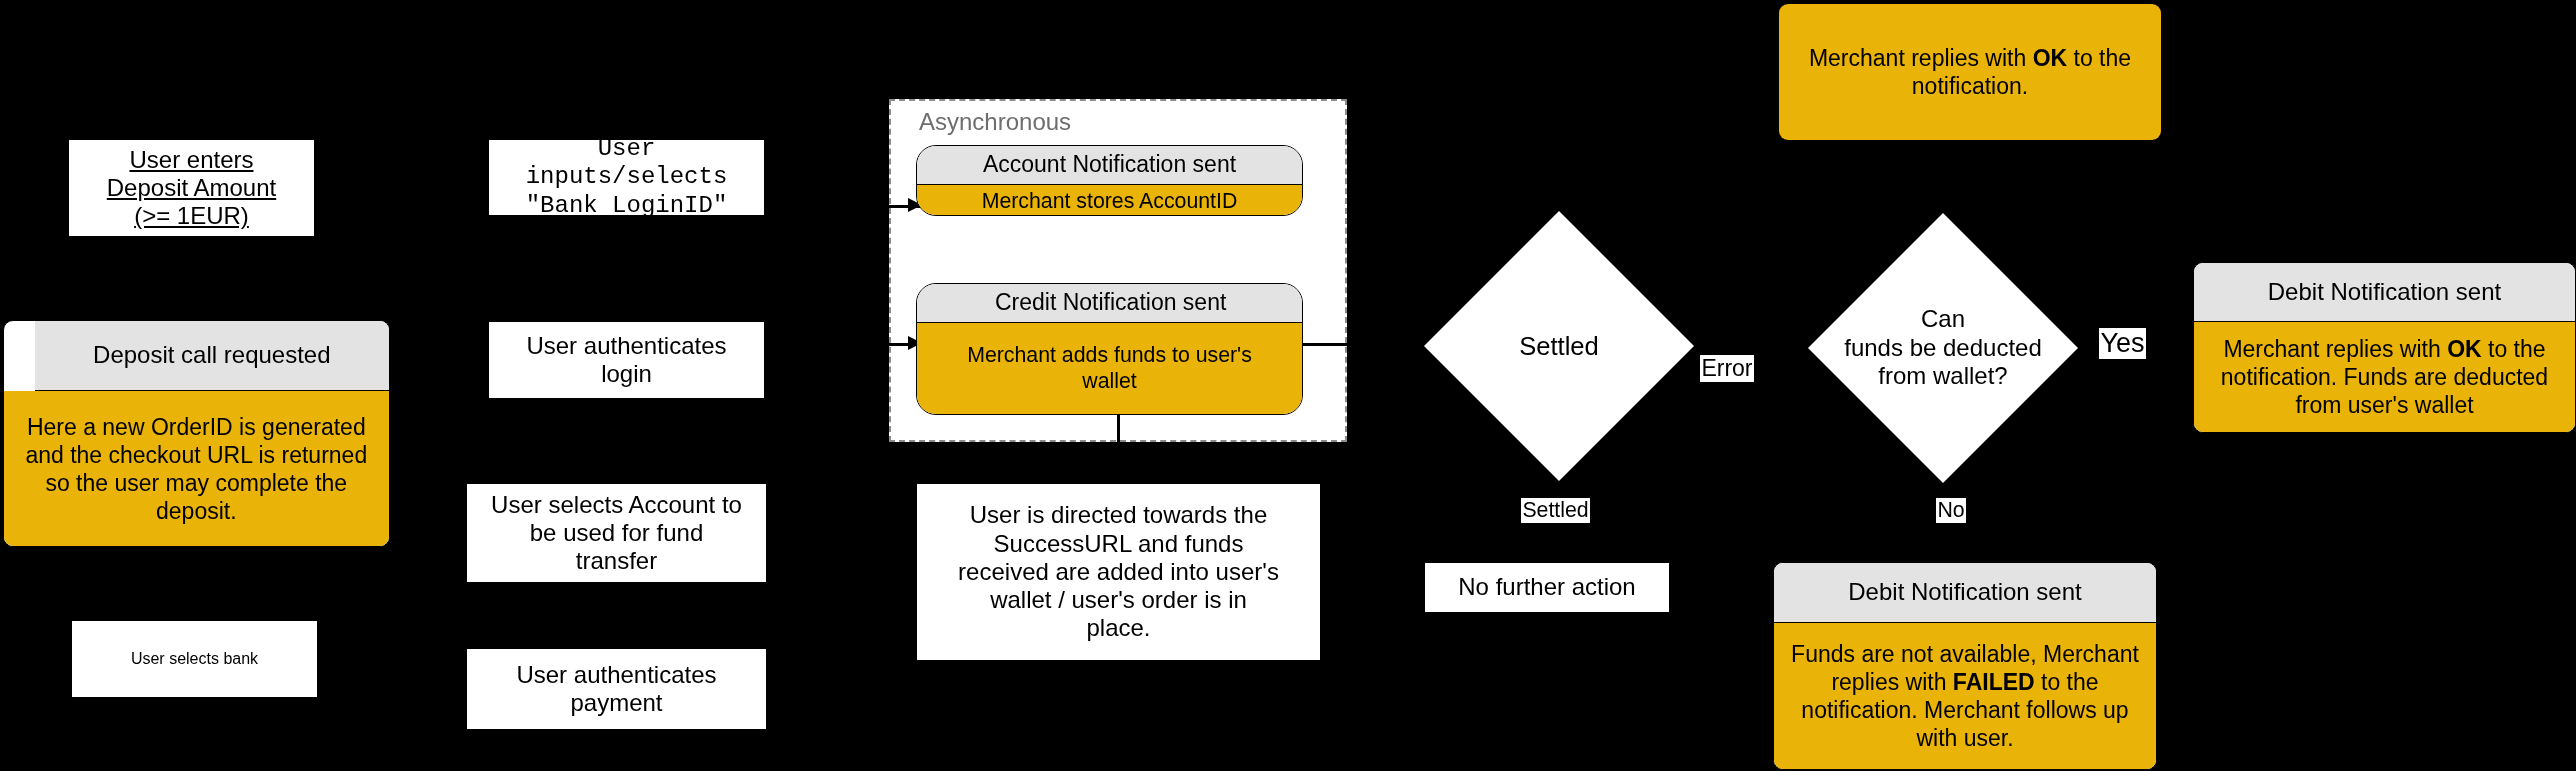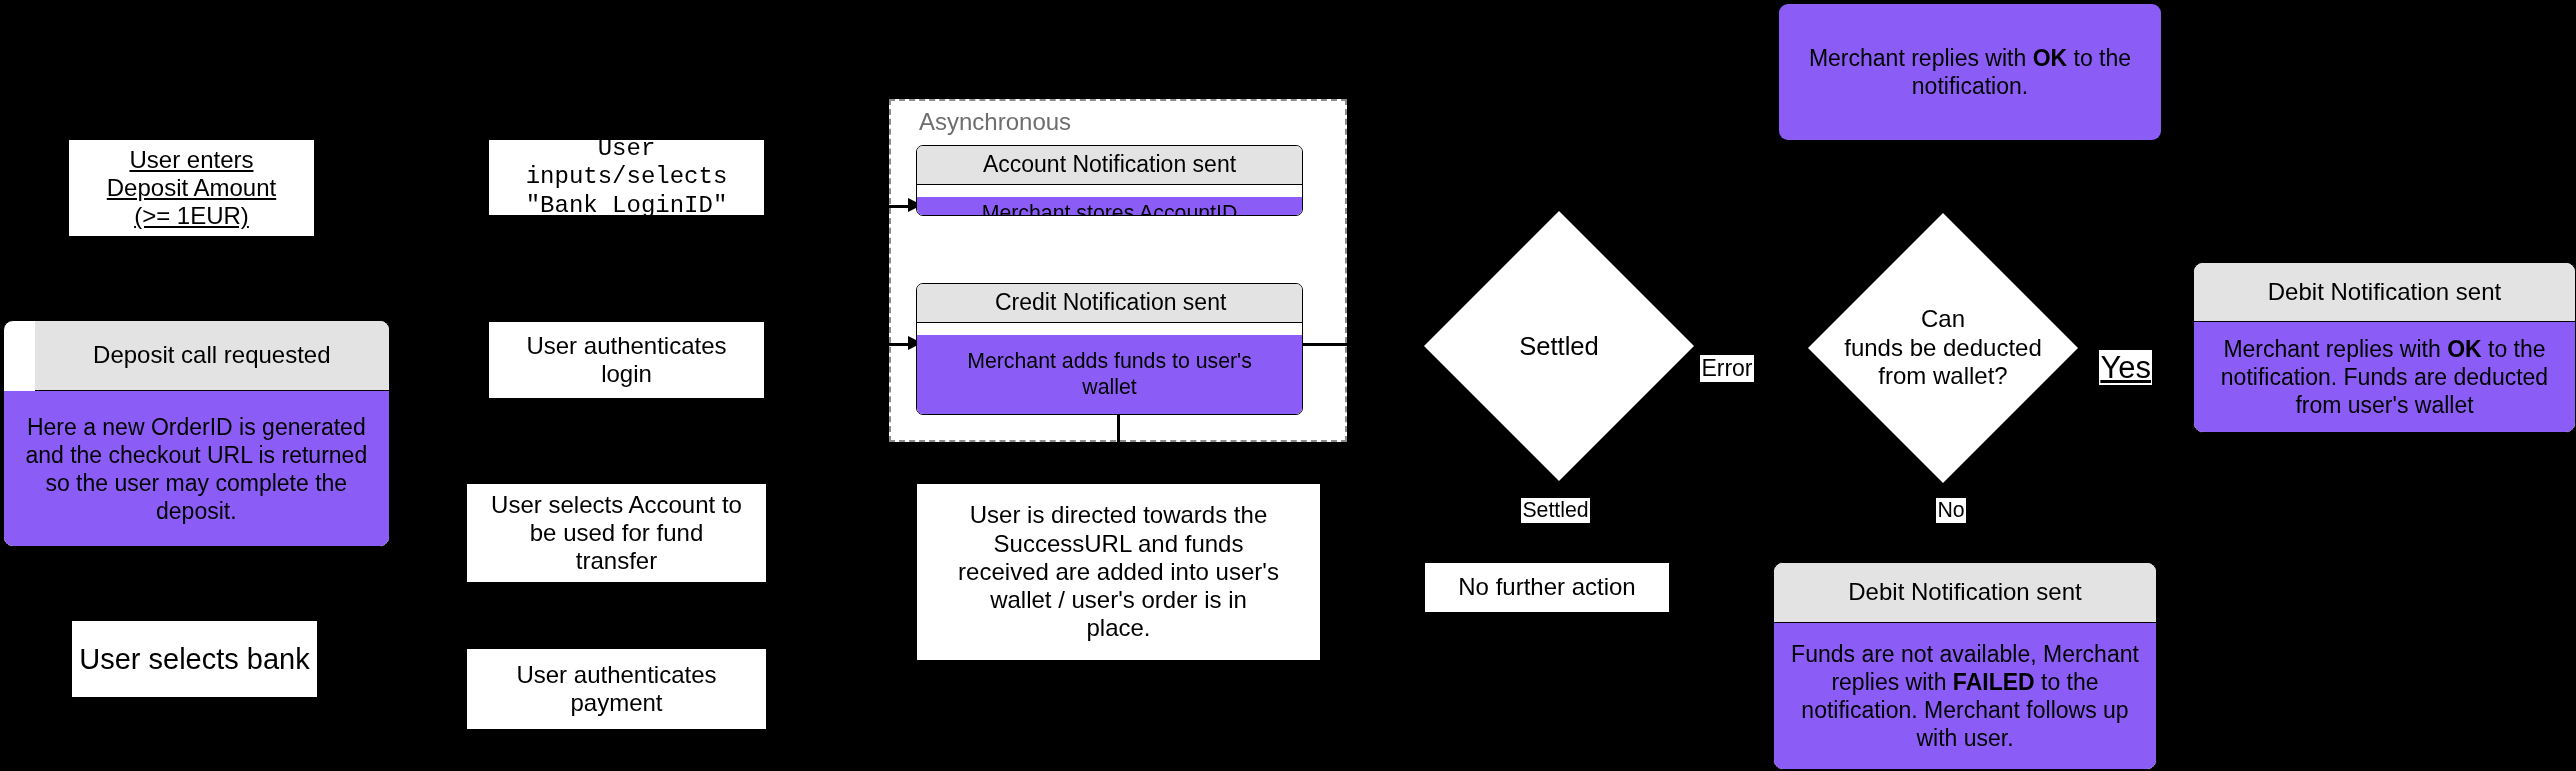--- a/index.html
+++ b/index.html
@@ -35,31 +35,31 @@
   .card-head{
     background:#e3e3e3;
     border-bottom:1.4px solid #000000;
     text-align:center;
     display:flex;align-items:center;justify-content:center;
     line-height:1.2;
     padding:2.1px 5.7px;
     flex:0 0 auto;
   }
   .card-body{
-    background:#8b5cf6;
+    background:#eab308;
     text-align:center;
     display:flex;align-items:center;justify-content:center;
     line-height:1.22;
     padding:4.3px 7.1px;
     flex:1 1 auto;
   }
   .card-body b{font-weight:bold;}
 
   
-  .card.sm{border-radius:7px;gap:12px;}
+  .card.sm{border-radius:20px;}
 
   
   .group{
     background:#ffffff;
     border:2.1px dashed #8c8c8c;
     box-sizing:border-box;
   }
   .group-title{
     position:absolute;
     color:#6e6e6e;
@@ -115,21 +115,21 @@
     <span style="white-space:pre-line;">User enters
 Deposit Amount
 (&gt;= 1EUR)</span>
   </div>
 
   <div class="node card" style="left:2.8px;top:320px;width:387px;height:227px;">
     <div class="card-head" style="height:65px;font-size:24px;margin-left:31px;">Deposit call requested</div>
     <div class="card-body" style="font-size:23px;padding:7.1px 18.5px;">Here a new OrderID is generated and the checkout URL is returned so the user may complete the deposit.</div>
   </div>
 
-  <div class="node proc" style="left:71px;top:620px;width:247px;height:78px;font-size:29px;">
+  <div class="node proc" style="left:71px;top:620px;width:247px;height:78px;font-size:16px;">
     <span style="white-space:pre-line;">User selects bank</span>
   </div>
 
   <div class="node proc" style="left:488px;top:139px;width:277px;height:77px;font-size:24px;">
     <span style="white-space:pre-line;font-family:Liberation Mono, monospace;">User inputs/selects
 "Bank LoginID"</span>
   </div>
 
   <div class="node proc" style="left:488px;top:321px;width:277px;height:78px;font-size:24px;">
     <span style="white-space:pre-line;">User authenticates
@@ -193,21 +193,21 @@
     <span>No further action</span>
   </div>
 
   <div class="diamond" style="left:1808px;top:213px;width:270px;height:270px;">
     <div class="shape"></div>
     <div class="dlabel" style="font-size:24px;white-space:pre-line;">Can
 funds be deducted
 from wallet?</div>
   </div>
 
-  <div class="edge-label" style="left:2099px;top:350px;font-size:31px;text-decoration:underline;">Yes</div>
+  <div class="edge-label" style="left:2099px;top:328px;font-size:27px;">Yes</div>
 
   <div class="edge-label" style="left:1936px;top:498px;font-size:21.3px;">No</div>
 
   <div class="node card" style="left:1778px;top:2.8px;width:384px;height:138px;">
     <div class="card-body" style="font-size:23px;">
       <span><span>Merchant replies with </span><b>OK</b><span> to the notification.</span></span>
     </div>
   </div>
 
   <div class="node card" style="left:2193px;top:262px;width:383px;height:171px;">

